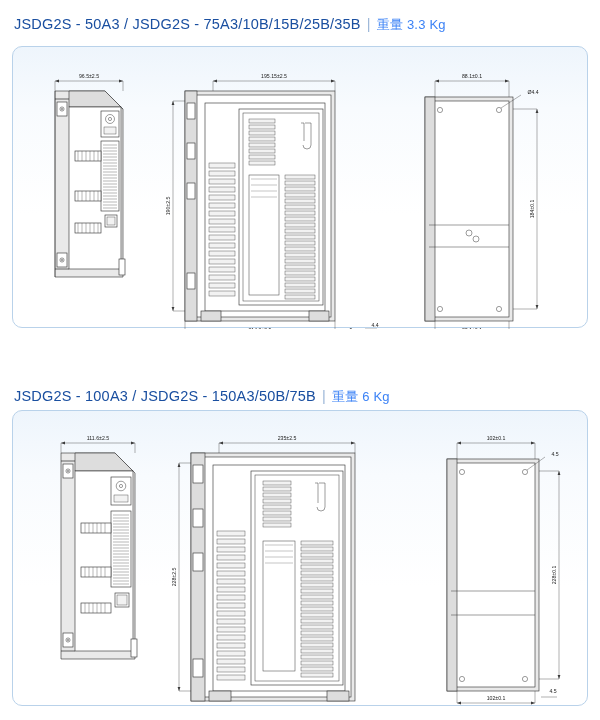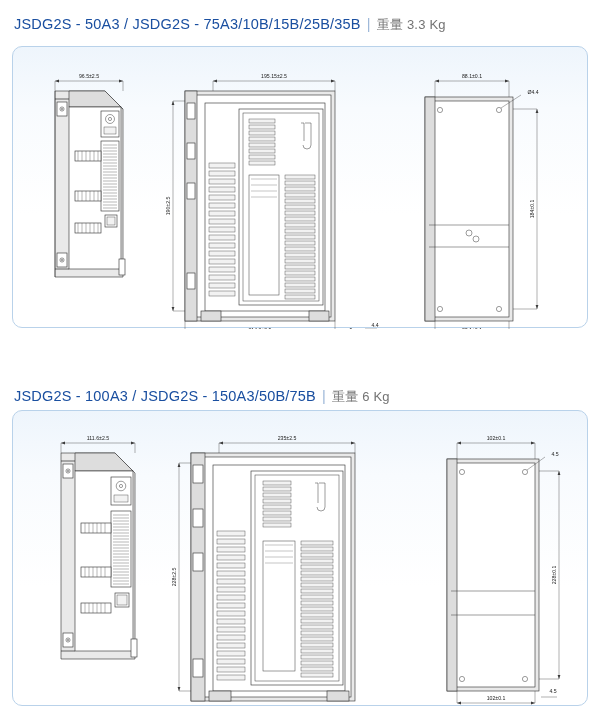--- a/index.html
+++ b/index.html
@@ -34,21 +34,21 @@
     font-weight: normal;
     text-align: center;
   }
   .section-title .sep {
     color: #9bb6d8;
     margin: 0 6px;
     font-weight: normal;
   }
   .section-title .weight {
     font-size: 13px;
-    color: #737373;
+    color: #3b82f6;
   }
   #title-1 { top: 16px; }
   #title-2 { top: 388px; }
 
   
   .panel {
     position: absolute;
     left: 12px;
     width: 576px;
     border: 1px solid #b9d2ea;

